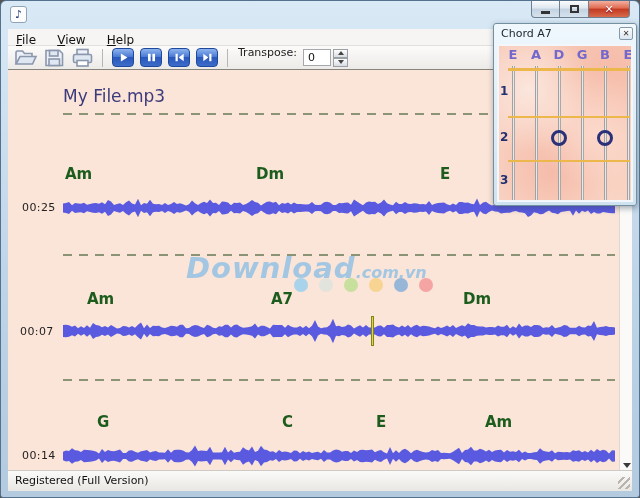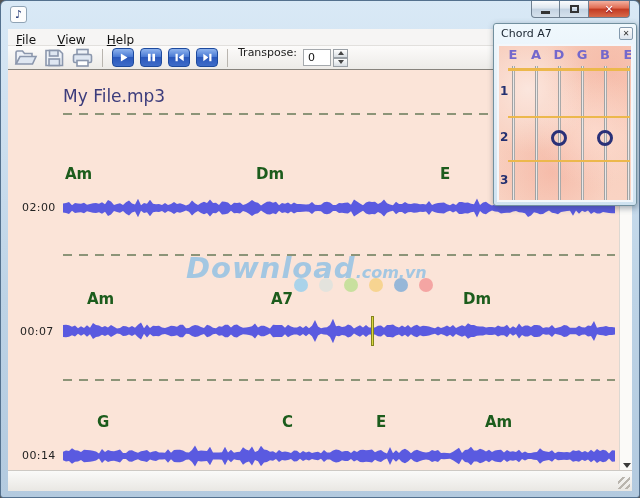--- a/index.html
+++ b/index.html
@@ -169,21 +169,21 @@
     <div class="song-title">My File.mp3</div>
     <div class="dash" style="top:43px"></div>
     <div class="chords-layer" style="top:95px">
         <span class="chord" style="left: 57px;">Am</span>
         <span class="chord" style="left: 248px;">Dm</span>
         <span class="chord" style="left: 432px;">E</span>
       </div>
     <svg class="wave" style="left:55px;top:124px" width="552" height="28">
         <path d="M0 14 L0 9.5 L3 9.1 L6 8.1 L9 11.2 L12 9.1 L15 9.6 L18 9.8 L21 8.8 L24 10.8 L27 9.9 L30 9.2 L33 9.1 L36 9.8 L39 8.3 L42 10.2 L45 6.0 L48 7.6 L51 10.9 L54 10.1 L57 9.2 L60 10.9 L63 8.2 L66 6.4 L69 9.5 L72 10.4 L75 4.7 L78 11.3 L81 9.0 L84 9.8 L87 5.7 L90 9.8 L93 10.3 L96 10.1 L99 10.9 L102 9.0 L105 11.0 L108 10.0 L111 8.1 L114 9.9 L117 9.2 L120 10.3 L123 11.5 L126 10.3 L129 6.5 L132 9.3 L135 11.1 L138 9.0 L141 7.7 L144 9.1 L147 5.6 L150 8.9 L153 8.7 L156 10.9 L159 7.6 L162 7.8 L165 8.5 L168 11.2 L171 8.8 L174 9.0 L177 8.6 L180 11.1 L183 10.0 L186 8.2 L189 5.9 L192 8.1 L195 8.7 L198 11.5 L201 9.5 L204 7.8 L207 7.5 L210 8.7 L213 7.8 L216 11.3 L219 9.1 L222 9.8 L225 8.5 L228 10.4 L231 8.6 L234 10.1 L237 10.0 L240 10.3 L243 10.5 L246 10.2 L249 8.1 L252 10.8 L255 11.0 L258 10.7 L261 8.2 L264 7.7 L267 8.5 L270 11.0 L273 11.1 L276 8.9 L279 9.2 L282 8.7 L285 8.4 L288 10.7 L291 5.6 L294 7.6 L297 9.4 L300 11.3 L303 8.4 L306 7.6 L309 8.0 L312 7.8 L315 9.9 L318 8.6 L321 5.5 L324 9.3 L327 10.6 L330 11.2 L333 7.8 L336 10.0 L339 10.0 L342 7.9 L345 9.7 L348 10.1 L351 9.3 L354 9.5 L357 10.3 L360 9.9 L363 10.6 L366 7.0 L369 10.9 L372 9.8 L375 9.1 L378 8.8 L381 8.5 L384 10.2 L387 11.2 L390 9.4 L393 11.1 L396 7.9 L399 7.9 L402 8.7 L405 8.4 L408 9.7 L411 10.2 L414 4.4 L417 11.0 L420 8.5 L423 7.7 L426 10.0 L429 11.4 L432 10.5 L435 10.3 L438 8.6 L441 9.1 L444 9.3 L447 9.3 L450 10.4 L453 11.1 L456 9.7 L459 9.4 L462 8.8 L465 5.0 L468 6.5 L471 9.7 L474 8.9 L477 7.8 L480 7.9 L483 10.1 L486 11.5 L489 9.3 L492 8.7 L495 7.7 L498 10.1 L501 10.6 L504 10.9 L507 11.2 L510 6.3 L513 11.5 L516 8.3 L519 11.3 L522 10.0 L525 11.4 L528 7.9 L531 10.1 L534 8.4 L537 8.5 L540 9.9 L543 9.6 L546 9.0 L549 8.8 L552 8.7 L552 19.3 L549 19.2 L546 19.0 L543 18.4 L540 18.1 L537 19.5 L534 19.6 L531 17.9 L528 20.1 L525 16.6 L522 18.0 L519 16.7 L516 19.7 L513 16.5 L510 21.7 L507 16.8 L504 17.1 L501 17.4 L498 17.9 L495 20.3 L492 19.3 L489 18.7 L486 16.5 L483 17.9 L480 20.1 L477 20.2 L474 19.1 L471 18.3 L468 21.5 L465 23.0 L462 19.2 L459 18.6 L456 18.3 L453 16.9 L450 17.6 L447 18.7 L444 18.7 L441 18.9 L438 19.4 L435 17.7 L432 17.5 L429 16.6 L426 18.0 L423 20.3 L420 19.5 L417 17.0 L414 23.6 L411 17.8 L408 18.3 L405 19.6 L402 19.3 L399 20.1 L396 20.1 L393 16.9 L390 18.6 L387 16.8 L384 17.8 L381 19.5 L378 19.2 L375 18.9 L372 18.2 L369 17.1 L366 21.0 L363 17.4 L360 18.1 L357 17.7 L354 18.5 L351 18.7 L348 17.9 L345 18.3 L342 20.1 L339 18.0 L336 18.0 L333 20.2 L330 16.8 L327 17.4 L324 18.7 L321 22.5 L318 19.4 L315 18.1 L312 20.2 L309 20.0 L306 20.4 L303 19.6 L300 16.7 L297 18.6 L294 20.4 L291 22.4 L288 17.3 L285 19.6 L282 19.3 L279 18.8 L276 19.1 L273 16.9 L270 17.0 L267 19.5 L264 20.3 L261 19.8 L258 17.3 L255 17.0 L252 17.2 L249 19.9 L246 17.8 L243 17.5 L240 17.7 L237 18.0 L234 17.9 L231 19.4 L228 17.6 L225 19.5 L222 18.2 L219 18.9 L216 16.7 L213 20.2 L210 19.3 L207 20.5 L204 20.2 L201 18.5 L198 16.5 L195 19.3 L192 19.9 L189 22.1 L186 19.8 L183 18.0 L180 16.9 L177 19.4 L174 19.0 L171 19.2 L168 16.8 L165 19.5 L162 20.2 L159 20.4 L156 17.1 L153 19.3 L150 19.1 L147 22.4 L144 18.9 L141 20.3 L138 19.0 L135 16.9 L132 18.7 L129 21.5 L126 17.7 L123 16.5 L120 17.7 L117 18.8 L114 18.1 L111 19.9 L108 18.0 L105 17.0 L102 19.0 L99 17.1 L96 17.9 L93 17.7 L90 18.2 L87 22.3 L84 18.2 L81 19.0 L78 16.7 L75 23.3 L72 17.6 L69 18.5 L66 21.6 L63 19.8 L60 17.1 L57 18.8 L54 17.9 L51 17.1 L48 20.4 L45 22.0 L42 17.8 L39 19.7 L36 18.2 L33 18.9 L30 18.8 L27 18.1 L24 17.2 L21 19.2 L18 18.2 L15 18.4 L12 18.9 L9 16.8 L6 19.9 L3 18.9 L0 18.5 Z" fill="#5a5ae0"></path>
       </svg>
-    <span class="time" style="left:14px;top:131px">02:00</span>
+    <span class="time" style="left:14px;top:131px">00:25</span>
 
     <div class="dash" style="top:184px"></div>
     <div class="watermark">
       <span class="wm-main">Download</span><span class="wm-suffix">.com.vn</span>
       <div class="wm-dots">
           <span class="dot" style="background: rgb(169, 211, 234);"></span>
           <span class="dot" style="background: rgb(227, 227, 221);"></span>
           <span class="dot" style="background: rgb(200, 224, 158);"></span>
           <span class="dot" style="background: rgb(247, 212, 145);"></span>
           <span class="dot" style="background: rgb(150, 183, 216);"></span>
@@ -212,20 +212,21 @@
         <path d="M0 14 L0 9.7 L3 8.6 L6 8.9 L9 6.2 L12 8.3 L15 8.6 L18 10.0 L21 7.7 L24 8.0 L27 8.3 L30 8.8 L33 9.4 L36 11.4 L39 6.9 L42 9.9 L45 7.9 L48 8.9 L51 9.3 L54 8.6 L57 7.5 L60 11.0 L63 10.9 L66 8.5 L69 8.3 L72 9.8 L75 10.8 L78 9.3 L81 8.8 L84 7.9 L87 10.6 L90 9.6 L93 8.9 L96 10.4 L99 10.5 L102 10.8 L105 7.3 L108 10.7 L111 7.9 L114 7.7 L117 7.8 L120 8.4 L123 10.3 L126 10.6 L129 8.1 L132 3.6 L135 8.9 L138 8.5 L141 8.8 L144 9.0 L147 4.7 L150 10.4 L153 10.6 L156 10.6 L159 10.2 L162 4.7 L165 10.5 L168 7.8 L171 10.7 L174 10.0 L177 9.8 L180 5.2 L183 7.6 L186 8.4 L189 4.6 L192 10.0 L195 8.7 L198 3.7 L201 7.6 L204 7.9 L207 9.7 L210 9.3 L213 11.0 L216 8.0 L219 10.1 L222 9.5 L225 10.1 L228 10.9 L231 8.6 L234 8.7 L237 11.2 L240 8.9 L243 10.6 L246 9.6 L249 10.9 L252 10.2 L255 9.7 L258 11.2 L261 7.9 L264 10.6 L267 10.4 L270 8.4 L273 7.6 L276 8.0 L279 9.8 L282 9.1 L285 9.0 L288 11.1 L291 8.6 L294 10.0 L297 8.0 L300 7.8 L303 8.3 L306 8.1 L309 7.6 L312 10.2 L315 8.8 L318 7.9 L321 10.2 L324 11.4 L327 5.1 L330 11.3 L333 8.3 L336 10.9 L339 8.0 L342 6.7 L345 8.4 L348 11.3 L351 8.8 L354 7.8 L357 9.0 L360 9.9 L363 10.5 L366 10.1 L369 7.9 L372 9.1 L375 8.0 L378 11.1 L381 10.8 L384 10.9 L387 11.3 L390 9.8 L393 7.7 L396 5.7 L399 11.1 L402 7.9 L405 7.6 L408 4.7 L411 8.6 L414 8.5 L417 6.8 L420 7.7 L423 9.4 L426 7.7 L429 10.0 L432 8.4 L435 7.9 L438 7.7 L441 10.5 L444 8.0 L447 9.8 L450 9.3 L453 10.1 L456 7.7 L459 11.0 L462 9.6 L465 11.1 L468 10.9 L471 10.3 L474 10.0 L477 6.3 L480 8.8 L483 9.5 L486 10.1 L489 8.2 L492 11.2 L495 9.7 L498 10.0 L501 10.3 L504 10.1 L507 10.6 L510 8.2 L513 8.9 L516 8.2 L519 10.2 L522 8.9 L525 10.5 L528 7.8 L531 10.0 L534 7.0 L537 8.9 L540 7.7 L543 8.4 L546 11.5 L549 8.2 L552 8.6 L552 19.4 L549 19.8 L546 16.5 L543 19.6 L540 20.3 L537 19.1 L534 21.0 L531 18.0 L528 20.2 L525 17.5 L522 19.1 L519 17.8 L516 19.8 L513 19.1 L510 19.8 L507 17.4 L504 17.9 L501 17.7 L498 18.0 L495 18.3 L492 16.8 L489 19.8 L486 17.9 L483 18.5 L480 19.2 L477 21.7 L474 18.0 L471 17.7 L468 17.1 L465 16.9 L462 18.4 L459 17.0 L456 20.3 L453 17.9 L450 18.7 L447 18.2 L444 20.0 L441 17.5 L438 20.3 L435 20.1 L432 19.6 L429 18.0 L426 20.3 L423 18.6 L420 20.3 L417 21.2 L414 19.5 L411 19.4 L408 23.3 L405 20.4 L402 20.1 L399 16.9 L396 22.3 L393 20.3 L390 18.2 L387 16.7 L384 17.1 L381 17.2 L378 16.9 L375 20.0 L372 18.9 L369 20.1 L366 17.9 L363 17.5 L360 18.1 L357 19.0 L354 20.2 L351 19.2 L348 16.7 L345 19.6 L342 21.3 L339 20.0 L336 17.1 L333 19.7 L330 16.7 L327 22.9 L324 16.6 L321 17.8 L318 20.1 L315 19.2 L312 17.8 L309 20.4 L306 19.9 L303 19.7 L300 20.2 L297 20.0 L294 18.0 L291 19.4 L288 16.9 L285 19.0 L282 18.9 L279 18.2 L276 20.0 L273 20.4 L270 19.6 L267 17.6 L264 17.4 L261 20.1 L258 16.8 L255 18.3 L252 17.8 L249 17.1 L246 18.4 L243 17.4 L240 19.1 L237 16.8 L234 19.3 L231 19.4 L228 17.1 L225 17.9 L222 18.5 L219 17.9 L216 20.0 L213 17.0 L210 18.7 L207 18.3 L204 20.1 L201 20.4 L198 24.3 L195 19.3 L192 18.0 L189 23.4 L186 19.6 L183 20.4 L180 22.8 L177 18.2 L174 18.0 L171 17.3 L168 20.2 L165 17.5 L162 23.3 L159 17.8 L156 17.4 L153 17.4 L150 17.6 L147 23.3 L144 19.0 L141 19.2 L138 19.5 L135 19.1 L132 24.4 L129 19.9 L126 17.4 L123 17.7 L120 19.6 L117 20.2 L114 20.3 L111 20.1 L108 17.3 L105 20.7 L102 17.2 L99 17.5 L96 17.6 L93 19.1 L90 18.4 L87 17.4 L84 20.1 L81 19.2 L78 18.7 L75 17.2 L72 18.2 L69 19.7 L66 19.5 L63 17.1 L60 17.0 L57 20.5 L54 19.4 L51 18.7 L48 19.1 L45 20.1 L42 18.1 L39 21.1 L36 16.6 L33 18.6 L30 19.2 L27 19.7 L24 20.0 L21 20.3 L18 18.0 L15 19.4 L12 19.7 L9 21.8 L6 19.1 L3 19.4 L0 18.3 Z" fill="#5a5ae0"></path>
       </svg>
     <span class="time" style="left:14px;top:379px">00:14</span>
 
     <div class="vscroll">
       <div class="vs-down"></div>
     </div>
   </div>
 
   <div class="statusbar">
+    <span>Registered (Full Version)</span>
     <div class="grip"></div>
   </div>
 
   <div class="chord-window">
     <div class="cw-titlebar">
       <span class="cw-title">Chord A7</span>
       <div class="cw-close"><span>✕</span></div>
     </div>
     <div class="fretboard">
         <span class="string-label" style="left: 5px;">E</span>

